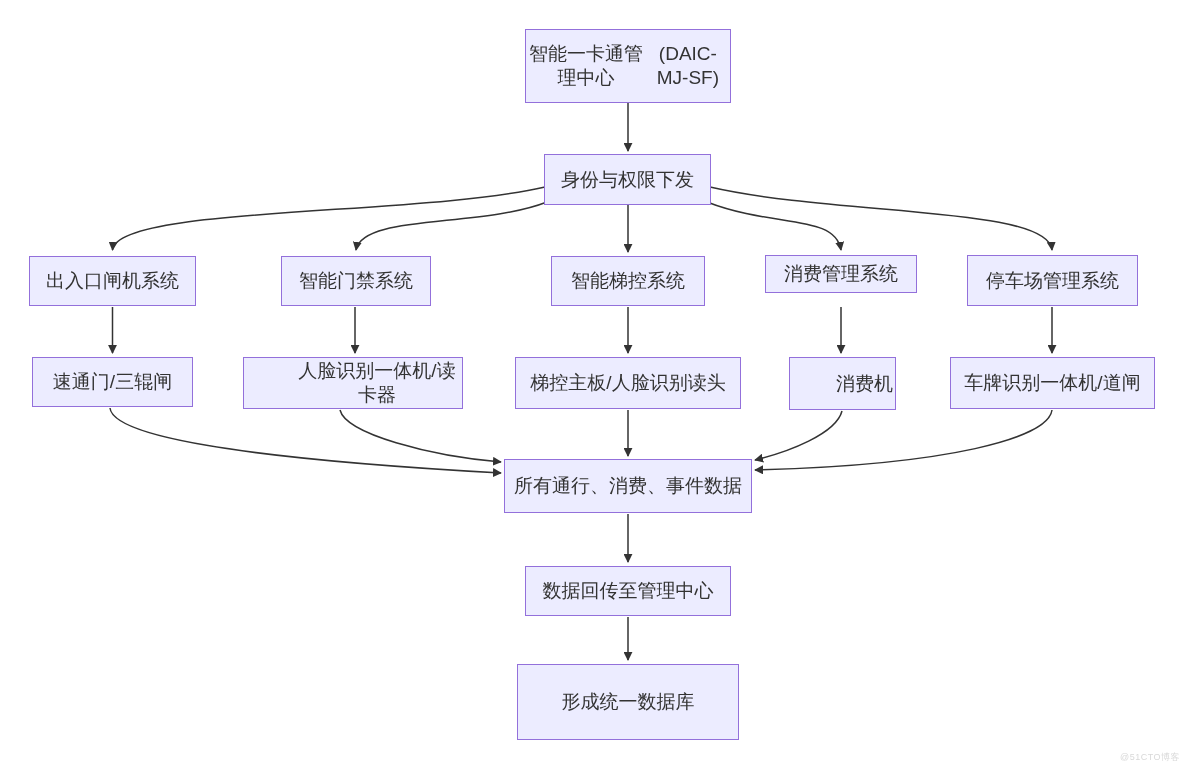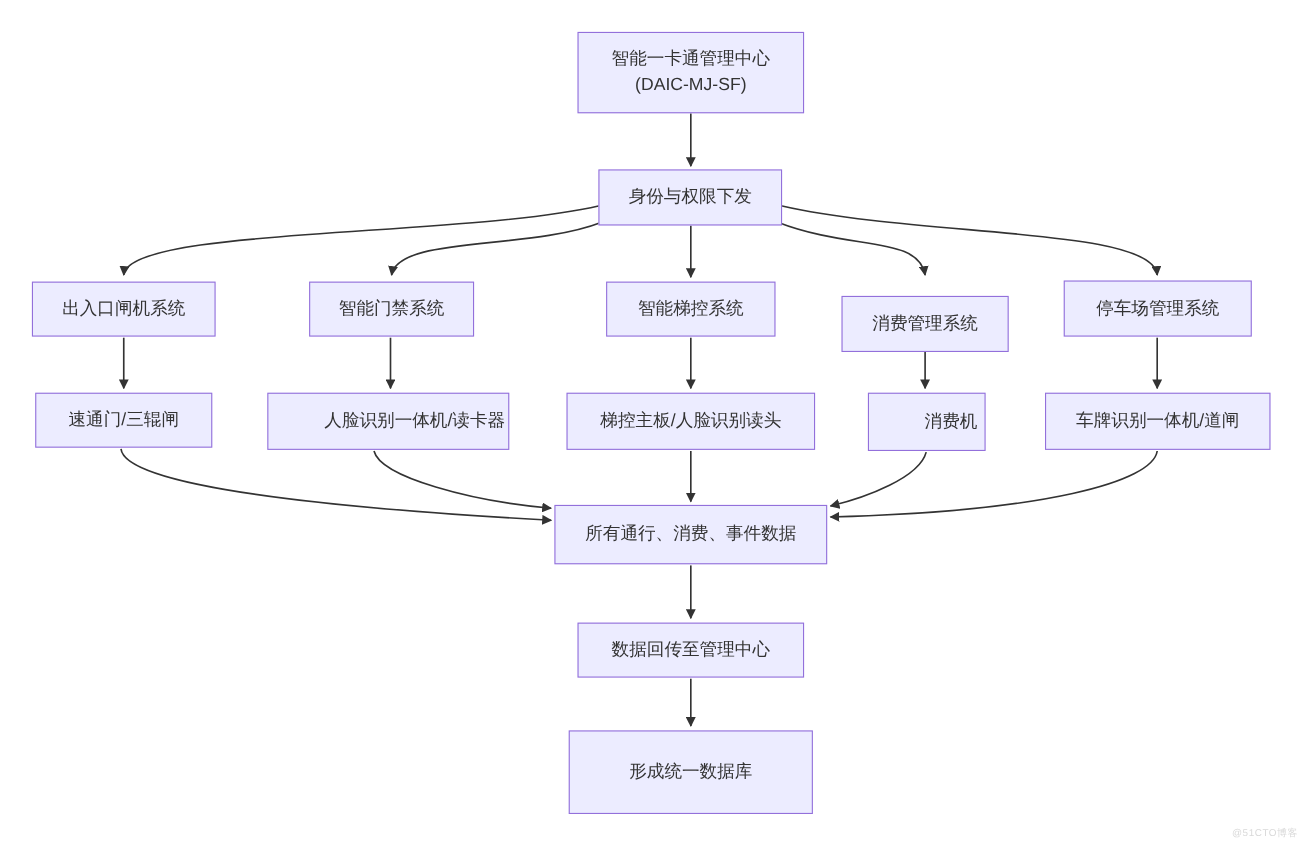--- a/index.html
+++ b/index.html
@@ -17,22 +17,22 @@
     position:relative;width:1184px;height:768px;background:var(--bg);
   }
   svg.edges{position:absolute;left:0;top:0;width:1184px;height:768px;}
   path.edge{fill:none;stroke:var(--edge);stroke-width:1.5;}
   #arrowhead path{fill:var(--edge);}
   .node{
     position:absolute;
     background:var(--node-fill);
     border:1px solid var(--node-border);
     color:var(--node-text);
-    display:flex;flex-direction:column;align-items:center;justify-content:center;
-    font-size:16px;line-height:24px;text-align:center;
+    display:flex;flex-direction:row;align-items:center;justify-content:center;
+    font-size:19px;line-height:24px;text-align:center;
   }
   .watermark{
     position:absolute;right:4px;bottom:4px;
     font-size:9px;color:var(--watermark);letter-spacing:0.5px;
   }
 </style>
 </head>
 <body>
 
 <div class="canvas">
@@ -73,21 +73,21 @@
       </div>
       <div class="node" style="left: 29px; top: 256px; width: 167px; height: 50px;">
         <div>出入口闸机系统</div>
       </div>
       <div class="node" style="left: 281px; top: 256px; width: 150px; height: 50px;">
         <div>智能门禁系统</div>
       </div>
       <div class="node" style="left: 551px; top: 256px; width: 154px; height: 50px;">
         <div>智能梯控系统</div>
       </div>
-      <div class="node" style="left: 765px; top: 269px; width: 152px; height: 51px; text-align: center;">
+      <div class="node" style="left: 765px; top: 255px; width: 152px; height: 38px; text-align: center;">
         <div>消费管理系统</div>
       </div>
       <div class="node" style="left: 967px; top: 255px; width: 171px; height: 51px;">
         <div>停车场管理系统</div>
       </div>
       <div class="node" style="left: 32px; top: 357px; width: 161px; height: 50px;">
         <div>速通门/三辊闸</div>
       </div>
       <div class="node" style="left: 243px; top: 357px; width: 220px; height: 52px; padding-left: 48px;">
         <div>人脸识别一体机/读卡器</div>

